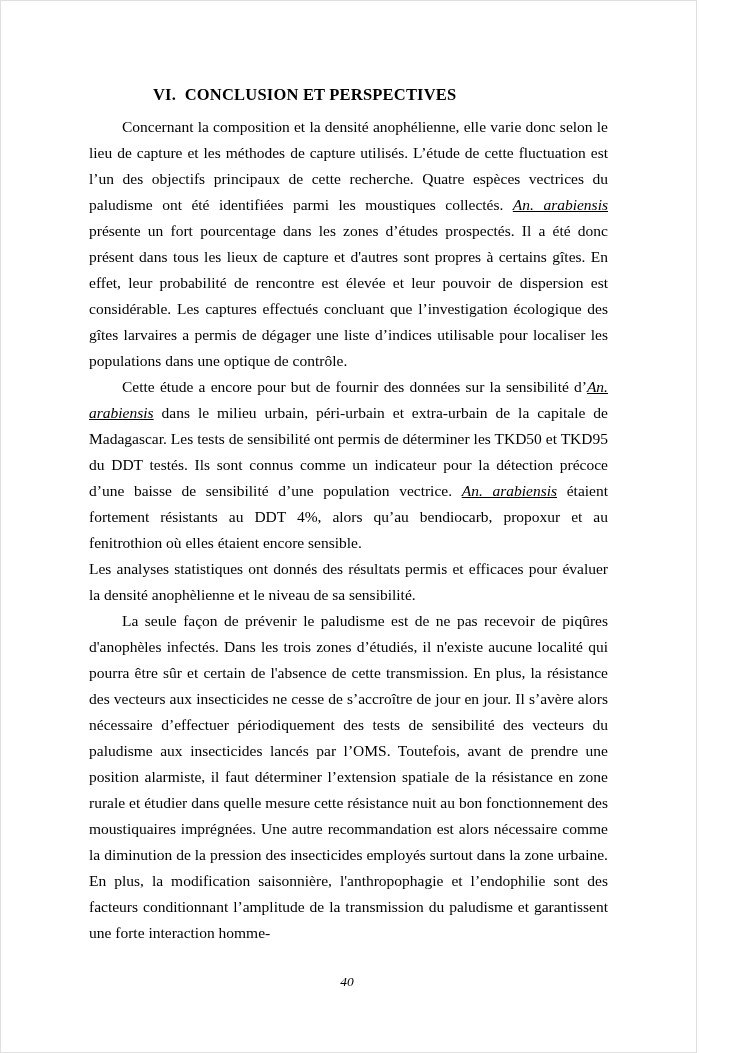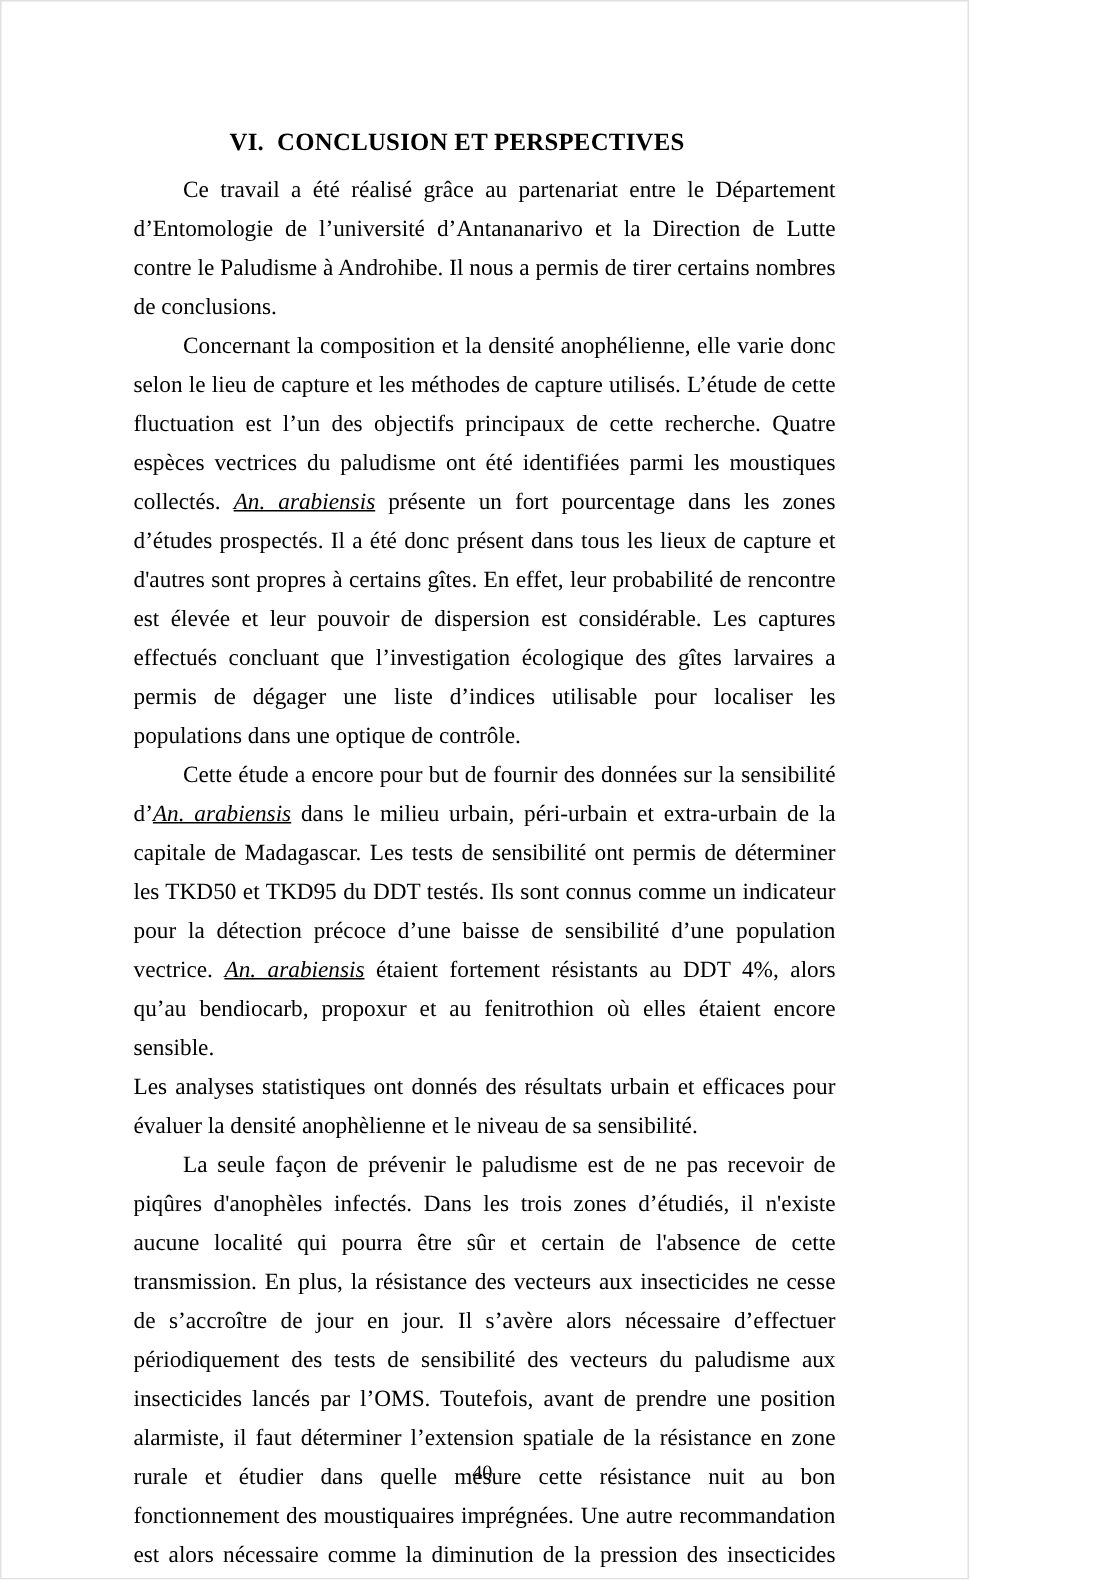--- a/index.html
+++ b/index.html
@@ -2,21 +2,21 @@
 <html><head>
 <meta charset="utf-8">
 <style>
   html, body {
     margin: 0;
     padding: 0;
     background: #ffffff;
   }
   .page {
     position: relative;
-    width: 646px;
+    width: 697px;
     height: 1053px;
     background: #ffffff;
     box-sizing: border-box;
     border: 1px solid #e0e0e0;
     overflow: hidden;
     font-family: "Liberation Serif", "DejaVu Serif", serif;
     color: #000000;
   }
   .content {
     position: absolute;
@@ -44,30 +44,30 @@
     font-style: italic;
     text-decoration: underline;
   }
   .page-number {
     position: absolute;
     bottom: 62px;
     left: 0;
     right: 3px;
     text-align: center;
     font-size: 13.5px;
+    font-style: italic;
   }
 </style>
 </head>
 <body>
 
 <div class="page">
   <div class="content">
     <h1 class="title">VI.  CONCLUSION ET PERSPECTIVES</h1>
     <div class="body-text">
-        <p class="para indent"><span>Ce travail a été réalisé grâce au partenariat entre le Département d’Entomologie de l’université d’Antananarivo et la Direction de Lutte contre le Paludisme à Androhibe. Il nous a permis de tirer certains nombres de conclusions.</span></p>
         <p class="para indent"><span>Concernant la composition et la densité anophélienne, elle varie donc selon le lieu de capture et les méthodes de capture utilisés. L’étude de cette fluctuation est l’un des objectifs principaux de cette recherche. Quatre espèces vectrices du paludisme ont été identifiées parmi les moustiques collectés. </span><span class="italic">An. arabiensis</span><span> présente un fort pourcentage dans les zones d’études prospectés. Il a été donc présent dans tous les lieux de capture et d'autres sont propres à certains gîtes. En effet, leur probabilité de rencontre est élevée et leur pouvoir de dispersion est considérable. Les captures effectués concluant que l’investigation écologique des gîtes larvaires a permis de dégager une liste d’indices utilisable pour localiser les populations dans une optique de contrôle.</span></p>
         <p class="para indent"><span>Cette étude a encore pour but de fournir des données sur la sensibilité d’</span><span class="italic">An. arabiensis</span><span> dans le milieu urbain, péri-urbain et extra-urbain de la capitale de Madagascar. Les tests de sensibilité ont permis de déterminer les TKD50 et TKD95 du DDT testés. Ils sont connus comme un indicateur pour la détection précoce d’une baisse de sensibilité d’une population vectrice. </span><span class="italic">An. arabiensis</span><span> étaient fortement résistants au DDT 4%, alors qu’au bendiocarb, propoxur et au fenitrothion où elles étaient encore sensible.</span></p>
-        <p class="para"><span>Les analyses statistiques ont donnés des résultats urbain et efficaces pour évaluer la densité anophèlienne et le niveau de sa sensibilité.</span></p>
+        <p class="para"><span>Les analyses statistiques ont donnés des résultats permis et efficaces pour évaluer la densité anophèlienne et le niveau de sa sensibilité.</span></p>
         <p class="para indent"><span>La seule façon de prévenir le paludisme est de ne pas recevoir de piqûres d'anophèles infectés. Dans les trois zones d’étudiés, il n'existe aucune localité qui pourra être sûr et certain de l'absence de cette transmission. En plus, la résistance des vecteurs aux insecticides ne cesse de s’accroître de jour en jour. Il s’avère alors nécessaire d’effectuer périodiquement des tests de sensibilité des vecteurs du paludisme aux insecticides lancés par l’OMS. Toutefois, avant de prendre une position alarmiste, il faut déterminer l’extension spatiale de la résistance en zone rurale et étudier dans quelle mesure cette résistance nuit au bon fonctionnement des moustiquaires imprégnées. Une autre recommandation est alors nécessaire comme la diminution de la pression des insecticides employés surtout dans la zone urbaine. En plus, la modification saisonnière, l'anthropophagie et l’endophilie sont des facteurs conditionnant l’amplitude de la transmission du paludisme et garantissent une forte interaction homme-</span></p>
       </div>
   </div>
   <div class="page-number">40</div>
 </div>
 
 </body></html>

